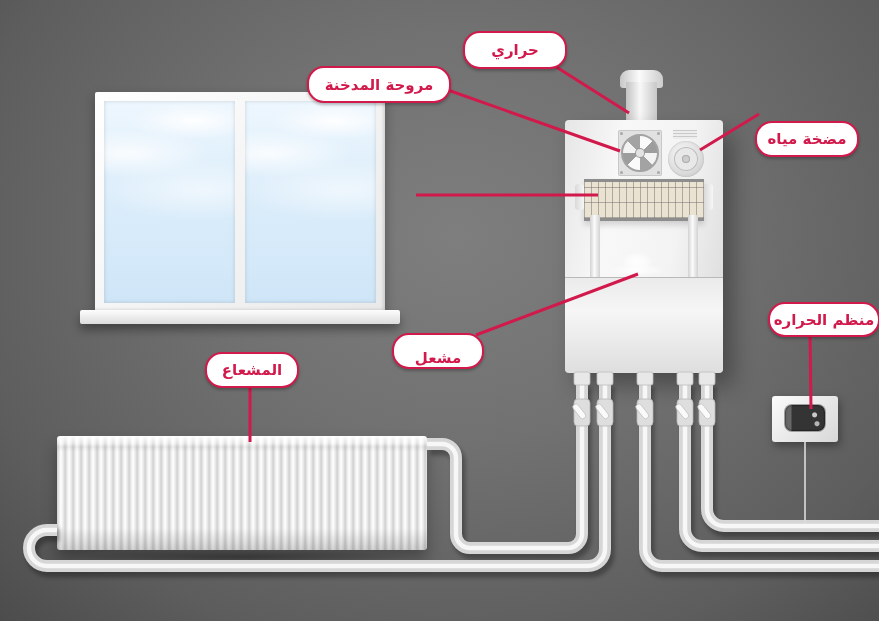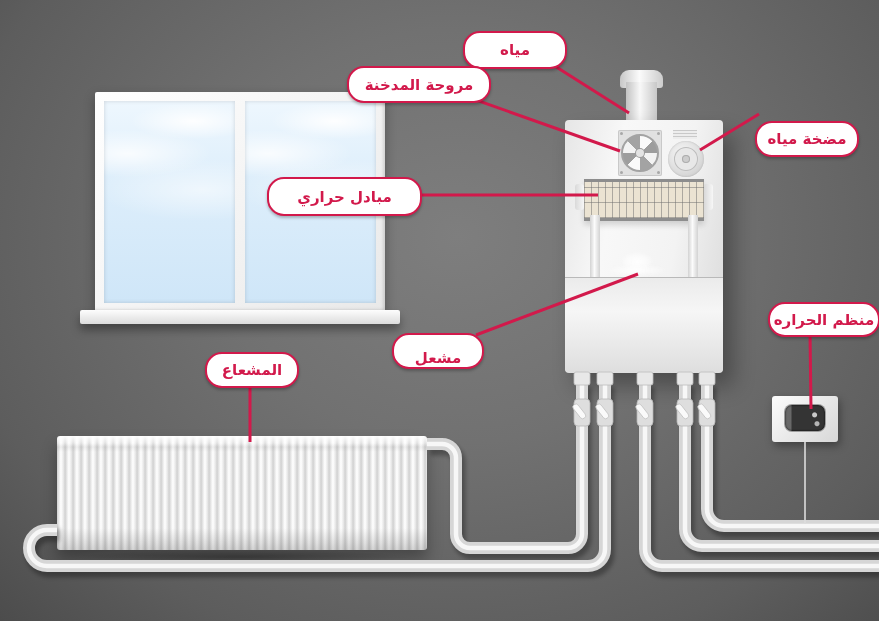--- a/index.html
+++ b/index.html
@@ -214,31 +214,28 @@
       <line x1="445" y1="89" x2="620" y2="151"></line>
       <line x1="759" y1="114" x2="700" y2="150"></line>
       <line x1="416" y1="195" x2="598" y2="195"></line>
       <line x1="810" y1="331" x2="811" y2="409"></line>
       <line x1="476" y1="335" x2="638" y2="274"></line>
       <line x1="250" y1="382" x2="250" y2="442"></line>
     </g>
   </svg>
 
   <div class="label" style="left:463px;top:31px;width:100px;height:34px;">
-    <span dir="rtl">مياه</span>
-  </div>
-  <div class="label" style="left:307px;top:66px;width:140px;height:33px;margin-left:40px;">
+    <span dir="rtl">حراري</span>
+  </div>
+  <div class="label" style="left:307px;top:66px;width:140px;height:33px;">
     <span dir="rtl">مروحة المدخنة</span>
   </div>
   <div class="label" style="left:755px;top:85px;width:100px;height:32px;margin-top:36px;">
     <span dir="rtl">مضخة مياه</span>
   </div>
-  <div class="label" style="left:267px;top:177px;width:151px;height:35px;">
-    <span dir="rtl">مبادل حراري</span>
-  </div>
   <div class="label" style="left:752px;top:302px;width:108px;height:31px;margin-left:16px;">
     <span dir="rtl">منظم الحراره</span>
   </div>
   <div class="label" style="left:392px;top:333px;width:88px;height:32px;align-items:flex-end;">
     <span dir="rtl">مشعل</span>
   </div>
   <div class="label" style="left:205px;top:352px;width:90px;height:32px;justify-content:center;">
     <span dir="rtl">المشعاع</span>
   </div>
 

